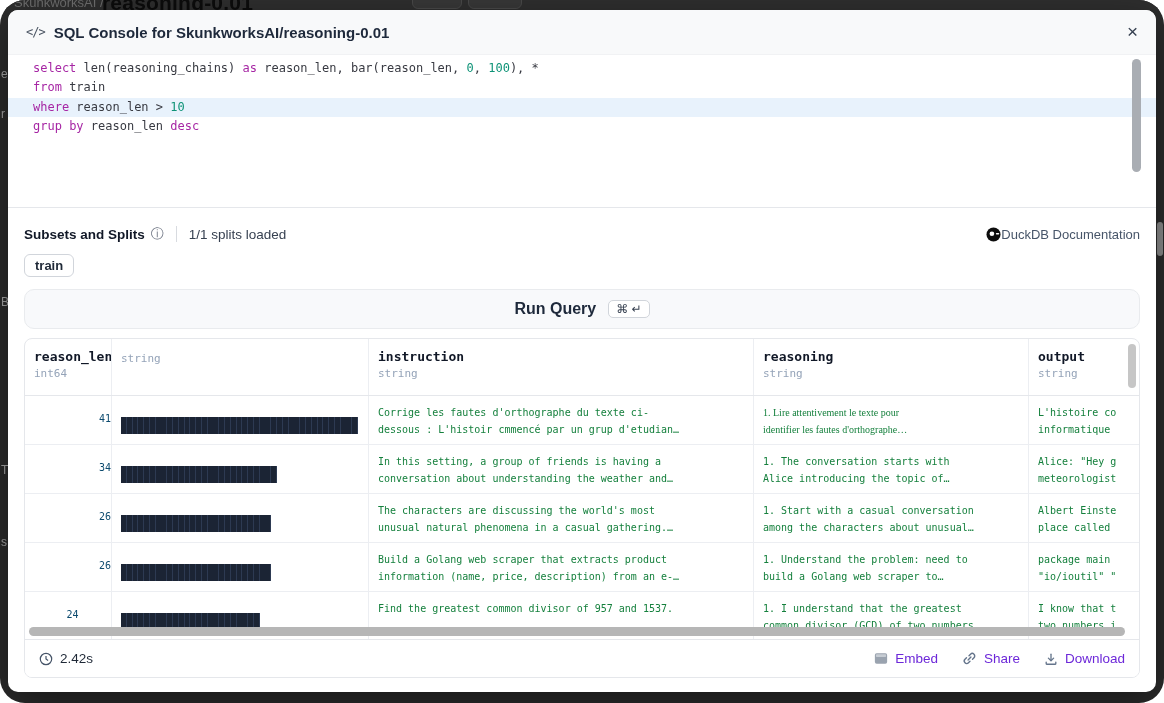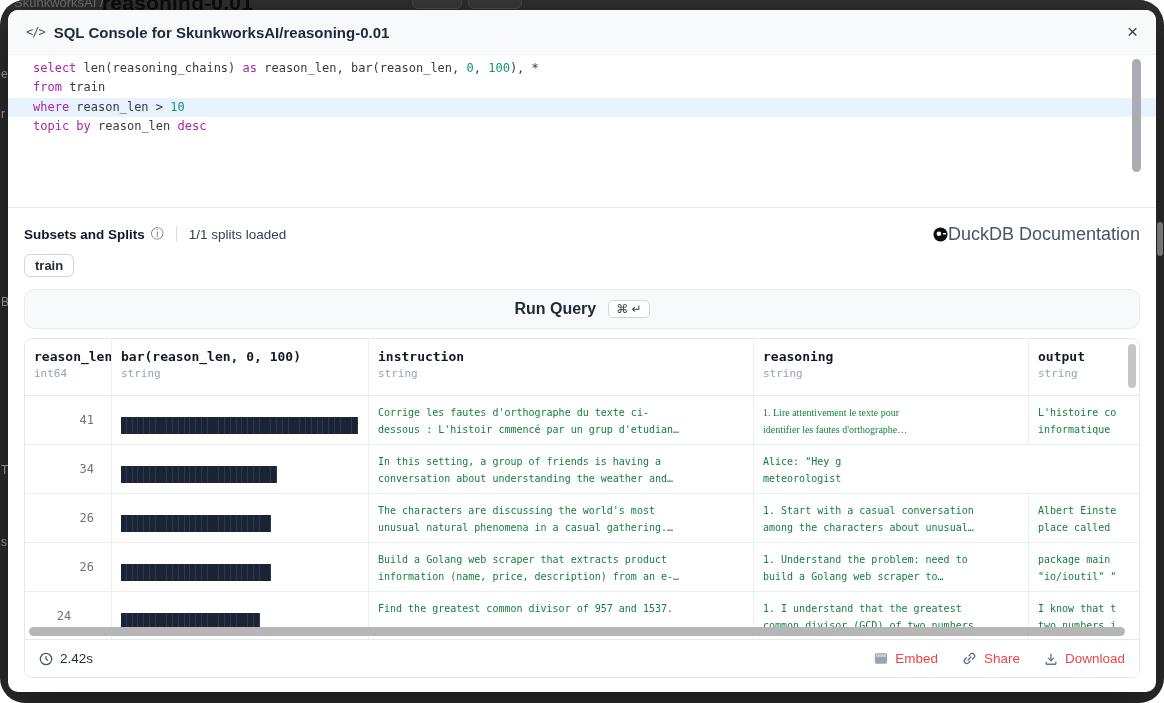--- a/index.html
+++ b/index.html
@@ -39,21 +39,21 @@
   .tok-num{color:var(--num);}
   .tok-id{color:var(--code);}
   .ed-scrollbar{position:absolute;right:15px;top:4px;width:9px;height:113px;background:#a9adb3;border-radius:5px;}
 
   
   .subsets-row{display:flex;align-items:center;margin:16px 16px 0 16px;height:20px;}
   .ss-label{font-size:13.5px;font-weight:700;color:#111827;}
   .info-icon{font-size:13px;color:#6b7280;margin-left:6px;}
   .vdiv{width:1px;height:16px;background:#d8dbe0;margin:0 12px;}
   .ss-status{font-size:13.5px;color:var(--ink2);}
-  .duck-link{margin-left:auto;display:flex;align-items:center;gap:0;font-size:18px;color:#475569;text-decoration:none;cursor:pointer;}
+  .duck-link{margin-left:auto;display:flex;align-items:center;gap:0;font-size:13px;color:#475569;text-decoration:none;cursor:pointer;}
 
   .chips{margin:10px 16px 0 16px;}
   .chip{display:inline-block;border:1px solid #d1d5db;border-radius:6px;background:#fff;
     padding:3px 10px;font-size:13px;font-weight:700;color:#1f2937;cursor:pointer;}
 
   .run-btn{display:flex;align-items:center;justify-content:center;gap:12px;margin:12px 16px 0 16px;
     width:1116px;height:40px;background:#f8f9fb;border:1px solid #e9ebee;border-radius:10px;cursor:pointer;}
   .run-label{font-size:16px;font-weight:700;color:#1e293b;}
   .kbd{border:1px solid #d1d5db;background:#fff;border-radius:5px;padding:1px 7px;font-size:12px;color:#374151;
     font-family:"Liberation Sans",sans-serif;}
@@ -63,33 +63,33 @@
     border:1px solid var(--border);border-radius:8px;background:#fff;overflow:hidden;}
   .tbl-viewport{position:relative;height:300px;overflow:hidden;}
   .tbl{position:absolute;left:0;top:0;width:1400px;font-family:"DejaVu Sans Mono",monospace;}
   .t-header{display:flex;height:57px;border-bottom:1px solid var(--border);}
   .t-cell{flex:none;border-right:1px solid var(--border-lt);padding:10px 8px 0 9px;overflow:hidden;}
   .t-cell:last-child{border-right:0;}
   .col-name{font-size:13px;font-weight:700;color:#111827;white-space:nowrap;}
   .col-type{font-size:11px;color:var(--muted);margin-top:3px;}
   .t-row{display:flex;height:49px;border-bottom:1px solid var(--border-lt);}
   .t-row:last-child{border-bottom:0;}
-  .cell-num{font-size:12px;color:#737373;text-align:right;padding-top:17px;padding-right:17px;}
+  .cell-num{font-size:10px;color:#0c4a6e;text-align:right;padding-top:17px;padding-right:0;}
   .cell-text{font-size:10px;line-height:17px;color:#15803d;white-space:pre;padding-top:8px;}
   .bar-cell{display:flex;align-items:center;}
   .bar{height:17px;background:repeating-linear-gradient(90deg,var(--bar) 0 4.9px,#2d3a52 4.9px 5.78px);}
   .hscroll{position:absolute;left:4px;right:14px;bottom:3px;height:9px;}
   .hthumb{height:9px;width:100%;background:#b6b6b6;border-radius:5px;}
   .vthumb{position:absolute;right:3px;top:5px;width:8px;height:44px;background:#c6c6c6;border-radius:4px;}
 
   .results-footer{position:absolute;left:0;right:0;bottom:0;height:38px;border-top:1px solid var(--border);
     display:flex;align-items:center;padding:0 14px;background:#fff;}
   .time-wrap{display:flex;align-items:center;gap:7px;font-size:13.5px;color:#1f2937;}
   .actions{margin-left:auto;display:flex;align-items:center;gap:24px;}
-  .action-btn{display:flex;align-items:center;gap:7px;border:0;background:none;font-size:13.5px;color:#ef4444;cursor:pointer;font-family:"Liberation Sans",sans-serif;justify-content:space-between;}
+  .action-btn{display:flex;align-items:center;gap:7px;border:0;background:none;font-size:13.5px;color:#6d28d9;cursor:pointer;font-family:"Liberation Sans",sans-serif;justify-content:space-between;}
   .ic{display:inline-flex;}
 </style>
 </head>
 <body>
 
 <div class="stage">
 
   <div style="position:absolute;inset:0;">
     <div class="bg-strip">
       <span class="bg-crumb">SkunkworksAI /</span>
@@ -111,21 +111,21 @@
       <span class="code-icon">&lt;/&gt;</span>
       <span class="modal-title">SQL Console for SkunkworksAI/reasoning-0.01</span>
       <button class="close-btn">×</button>
     </div>
 
     <div class="editor">
       <div id="editor-lines">
           <div class="cm-line"><span class="tok-kw">select</span><span class="tok-id"> len(reasoning_chains) </span><span class="tok-kw">as</span><span class="tok-id"> reason_len, bar(reason_len, </span><span class="tok-num">0</span><span class="tok-id">, </span><span class="tok-num">100</span><span class="tok-id">), *</span></div>
           <div class="cm-line"><span class="tok-kw">from</span><span class="tok-id"> train</span></div>
           <div class="cm-line active"><span class="tok-kw">where</span><span class="tok-id"> reason_len &gt; </span><span class="tok-num">10</span></div>
-          <div class="cm-line"><span class="tok-kw">topic</span><span class="tok-id"> </span><span class="tok-kw">by</span><span class="tok-id"> reason_len </span><span class="tok-kw">desc</span></div>
+          <div class="cm-line"><span class="tok-kw">grup</span><span class="tok-id"> </span><span class="tok-kw">by</span><span class="tok-id"> reason_len </span><span class="tok-kw">desc</span></div>
         </div>
       <div class="ed-scrollbar"></div>
     </div>
 
     <div class="subsets-row">
       <span class="ss-label">Subsets and Splits</span>
       <span class="info-icon">ⓘ</span>
       <span class="vdiv"></span>
       <span class="ss-status">1/1 splits loaded</span>
       <a class="duck-link">
@@ -149,21 +149,20 @@
 
     <div class="results">
       <div class="tbl-viewport">
         <div class="tbl" id="tbl">
             <div class="t-header">
               <div class="t-cell" style="width: 87px;">
                 <div class="col-name">reason_len</div>
                 <div class="col-type">int64</div>
               </div>
               <div class="t-cell" style="width: 257px;">
-                <div class="col-name">bar(reason_len, 0, 100)</div>
                 <div class="col-type">string</div>
               </div>
               <div class="t-cell" style="width: 385px;">
                 <div class="col-name">instruction</div>
                 <div class="col-type">string</div>
               </div>
               <div class="t-cell" style="width: 275px;">
                 <div class="col-name">reasoning</div>
                 <div class="col-type">string</div>
               </div>
@@ -184,20 +183,22 @@
               <div class="t-cell cell-text" style="width: 396px;">L'histoire co
 informatique </div>
             </div>
             <div class="t-row">
               <div class="t-cell cell-num" style="width: 87px;">34</div>
               <div class="t-cell bar-cell" style="width: 257px;">
                 <div class="bar" style="width: 156.06px;"></div>
               </div>
               <div class="t-cell cell-text" style="width: 385px;">In this setting, a group of friends is having a
 conversation about understanding the weather and…</div>
+              <div class="t-cell cell-text" style="width: 275px;">1. The conversation starts with
+Alice introducing the topic of…</div>
               <div class="t-cell cell-text" style="width: 396px;">Alice: "Hey g
 meteorologist</div>
             </div>
             <div class="t-row">
               <div class="t-cell cell-num" style="width: 87px;">26</div>
               <div class="t-cell bar-cell" style="width: 257px;">
                 <div class="bar" style="width: 150.28px;"></div>
               </div>
               <div class="t-cell cell-text" style="width: 385px;">The characters are discussing the world's most
 unusual natural phenomena in a casual gathering.…</div>

